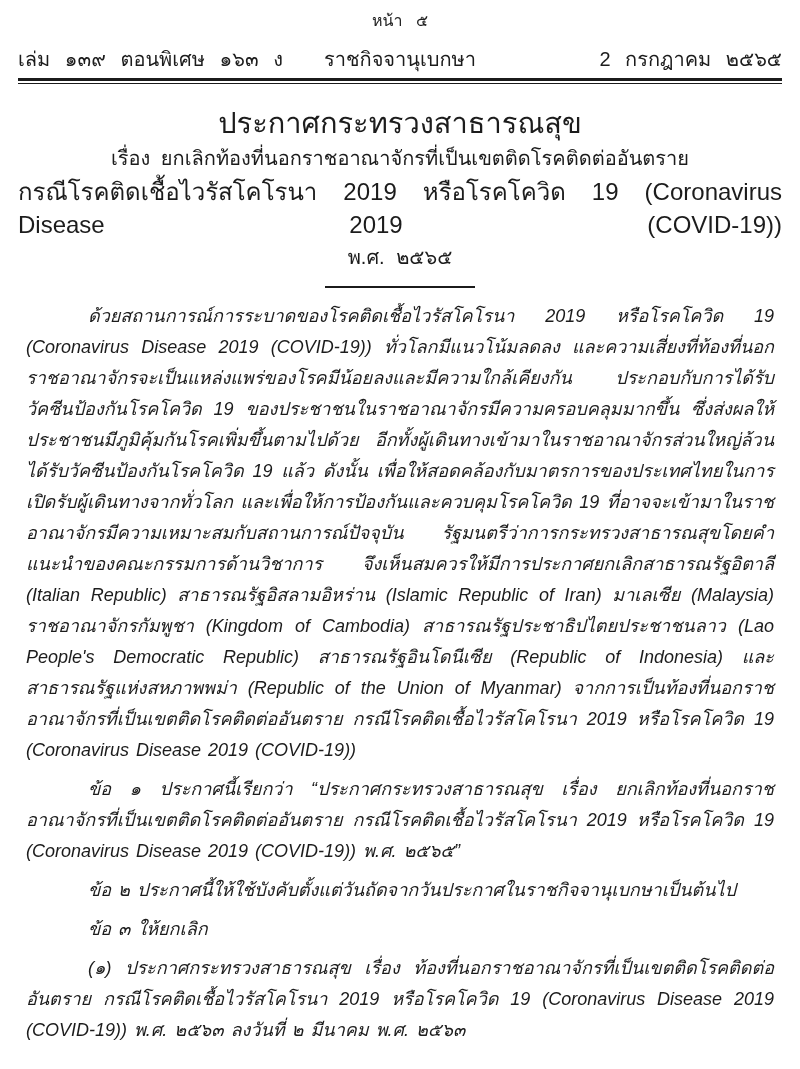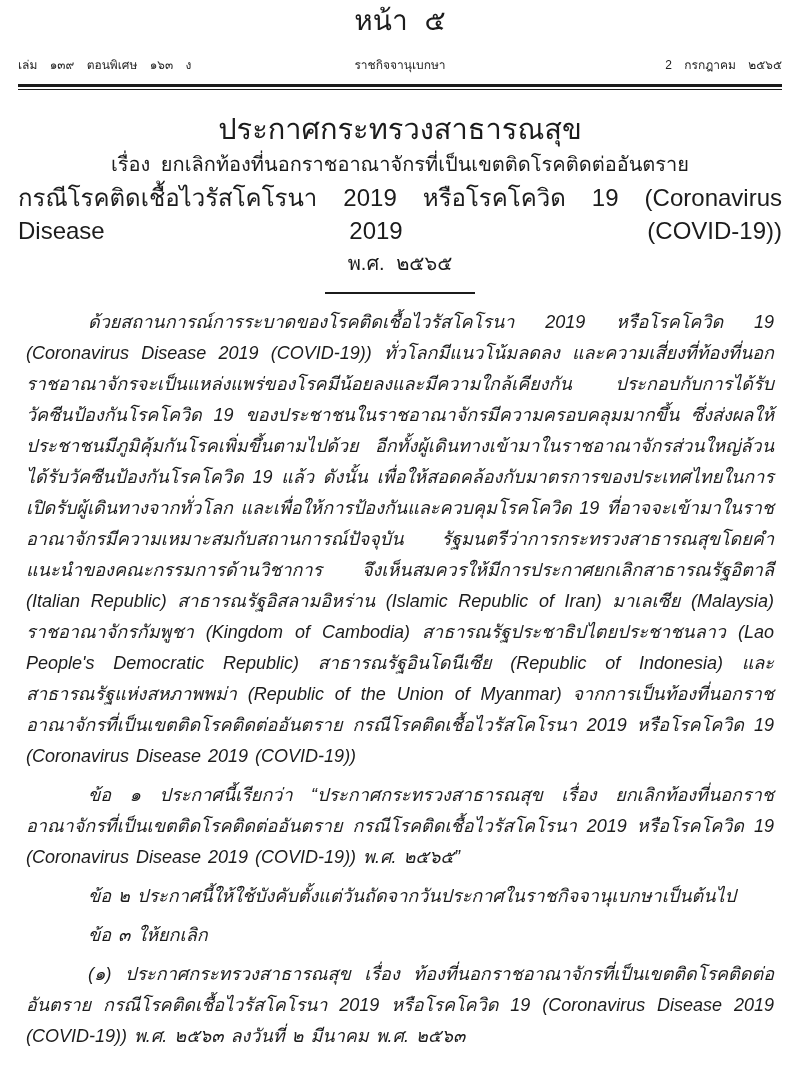--- a/index.html
+++ b/index.html
@@ -14,31 +14,31 @@
     margin: 0 auto;
     background: #ffffff;
     color: #1c1c1c;
     font-family: "Liberation Sans", "DejaVu Sans", sans-serif;
     box-sizing: border-box;
     padding: 8px 18px 0 18px;
     overflow: hidden;
   }
   .hdr-page {
     text-align: center;
-    font-size: 28px;
+    font-size: 16px;
     line-height: 26px;
     word-spacing: 9px;
   }
   .hdr-row {
     display: grid;
     grid-template-columns: 1fr auto 1fr;
     align-items: end;
-    font-size: 12px;
+    font-size: 20px;
     line-height: 29px;
-    margin-top: 17px;
+    margin-top: 11px;
     word-spacing: 9px;
   }
   .hdr-left  { text-align: left;  white-space: nowrap; }
   .hdr-center{ text-align: center; padding: 0 8px; white-space: nowrap; }
   .hdr-right { text-align: right; white-space: nowrap; }
   .double-rule {
     margin-top: 4px;
     height: 2px;
     border-top: 3px solid #1b1b1b;
     border-bottom: 1.5px solid #1b1b1b;

